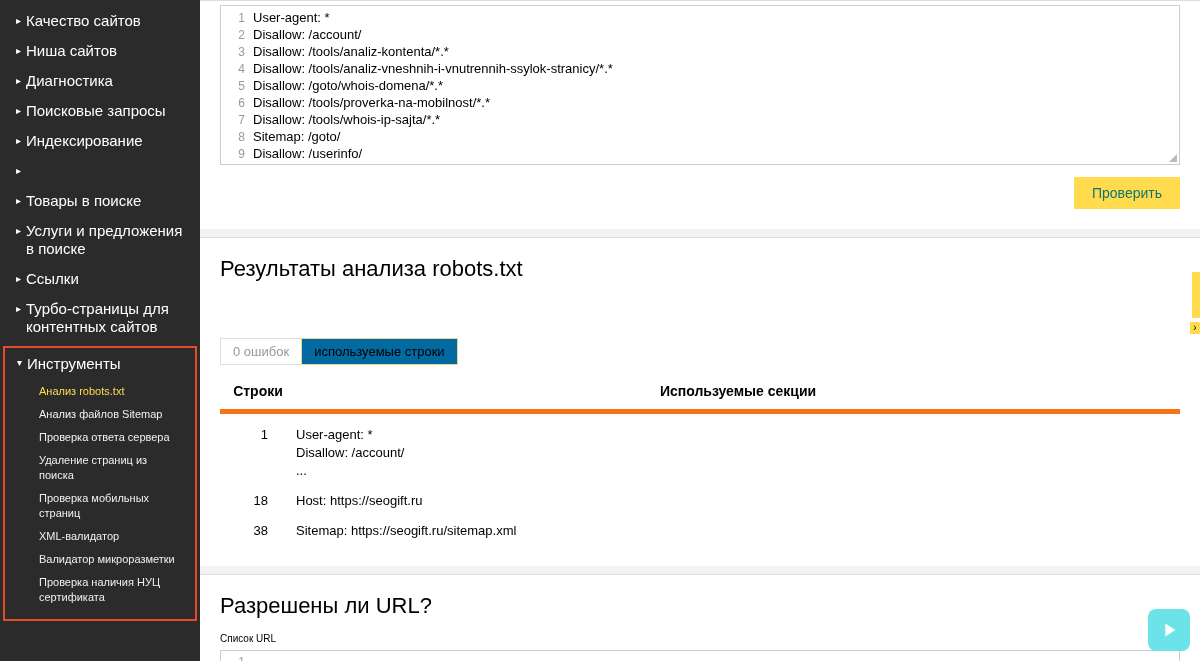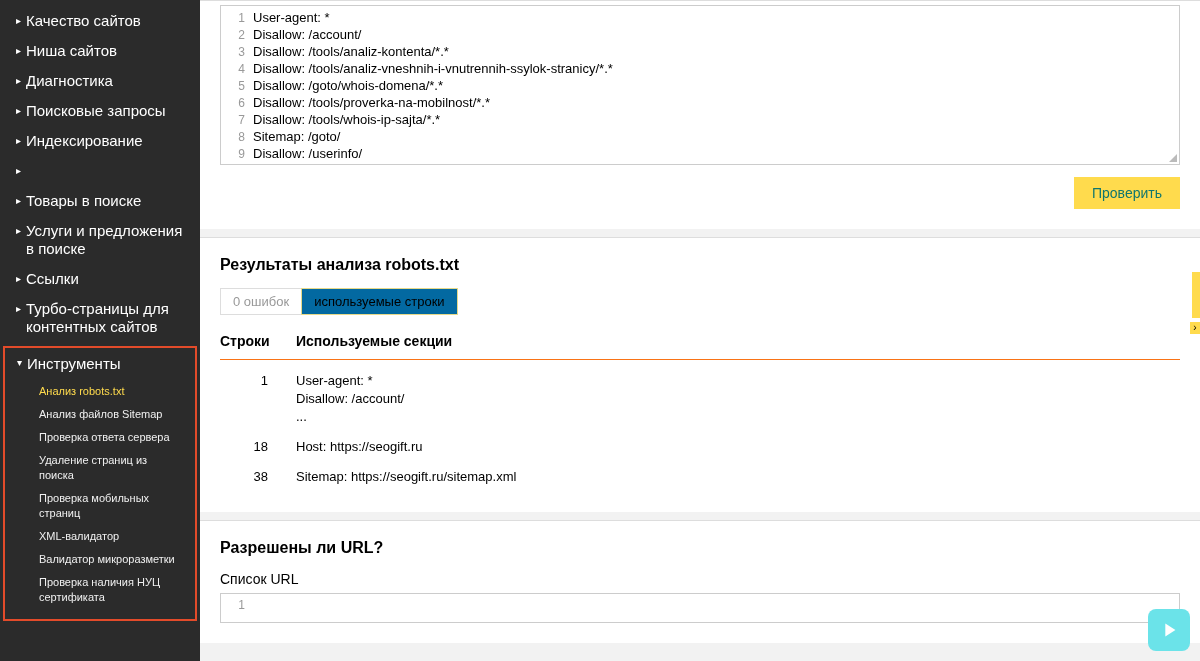--- a/index.html
+++ b/index.html
@@ -59,41 +59,41 @@
   .ed-gutter { width: 32px; text-align: right; padding-right: 8px; color: #999; font-size: 12px; }
   .ed-text { color: #000; font-size: 13px; }
   .editor-inner { padding-top: 4px; }
 
   .btn-row { padding: 12px 20px 0 20px; text-align: right; }
   .btn-yellow {
     background: #ffdb4d; color: #0f766e; border: none;
     padding: 8px 18px; font-size: 14px; cursor: pointer;
   }
 
-  .section-title { font-size: 16px; font-weight: 700; padding: 18px 20px 14px 20px; }
+  .section-title { font-size: 22px; font-weight: 400; padding: 18px 20px 14px 20px; }
 
   .tab-row { padding: 0 20px; display: flex; gap: 0; }
   .tab {
-    padding: 5px 12px; font-size: 13px; border: 1px solid #ddd; background: #fff; cursor: pointer;
+    padding: 5px 12px; font-size: 13px; border: 1px solid #ddd; background: #fff; cursor: pointer; margin-top: 42px;
   }
   .tab.left { border-right: none; color: #999; }
   .tab.right.active { background: #0369a1; border-color: #e6d98a; }
 
   .results-table { padding: 18px 20px 0 20px; }
-  .rt-head { display: flex; font-weight: 700; font-size: 14px; padding-bottom: 10px; border-bottom: 1px solid #f97316; }
+  .rt-head { display: flex; font-weight: 700; font-size: 14px; padding-bottom: 10px; border-bottom: 5px solid #f97316; text-align: center; }
   .rt-col1 { width: 76px; }
   .rt-col2 { flex: 1; }
   .rt-body { padding-top: 12px; }
   .rt-row { display: flex; align-items: flex-start; font-size: 13px; line-height: 18px; }
   .rt-num { width: 76px; text-align: right; padding-right: 28px; color: #000; }
   .rt-content { flex: 1; }
   .rt-group { margin-bottom: 6px; }
 
   .panel .inner-pad { padding: 0 20px; }
-  .url-label { font-size: 14px; padding-bottom: 6px; display: block; }
+  .url-label { font-size: 10px; padding-bottom: 6px; display: block; }
   .url-editor {
     border: 1px solid #ccc; height: 30px; font-family: Arial, sans-serif; font-size: 13px;
   }
   .url-editor .ed-line { height: 18px; padding-top: 4px; }
 
   
   .side-indicator {
     position: absolute; right: 0; top: 272px; width: 8px; height: 46px;
     background: #ffdb4d;
   }

